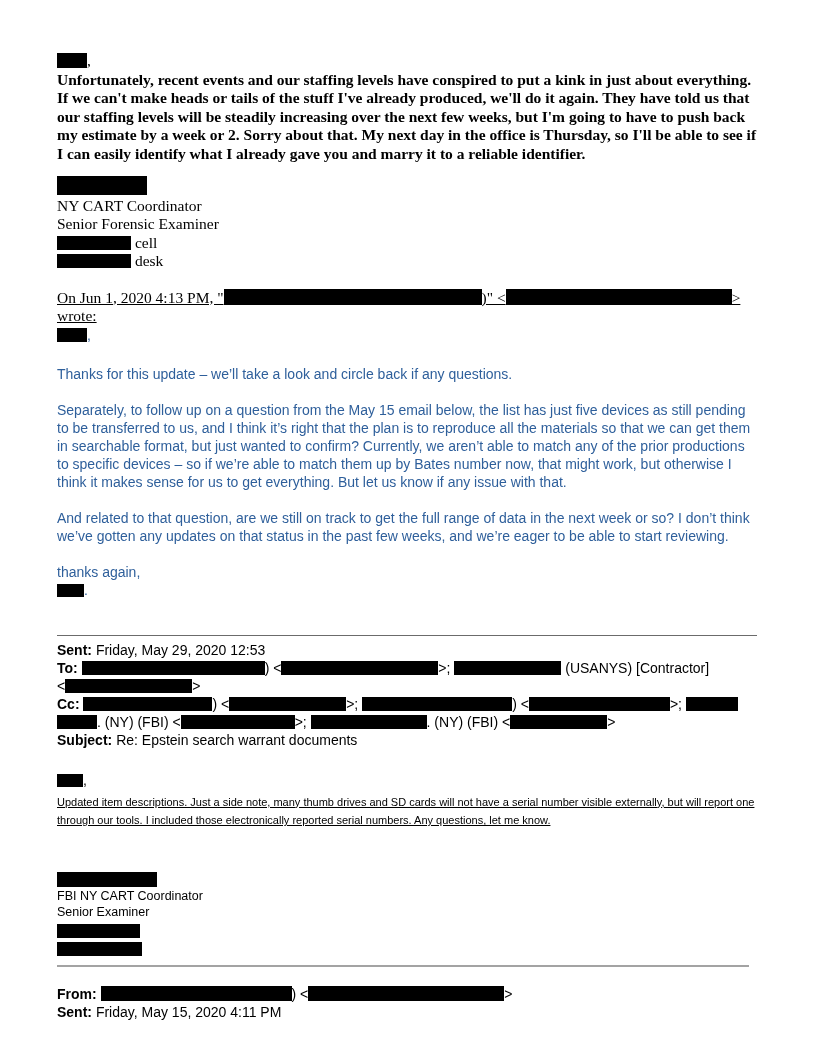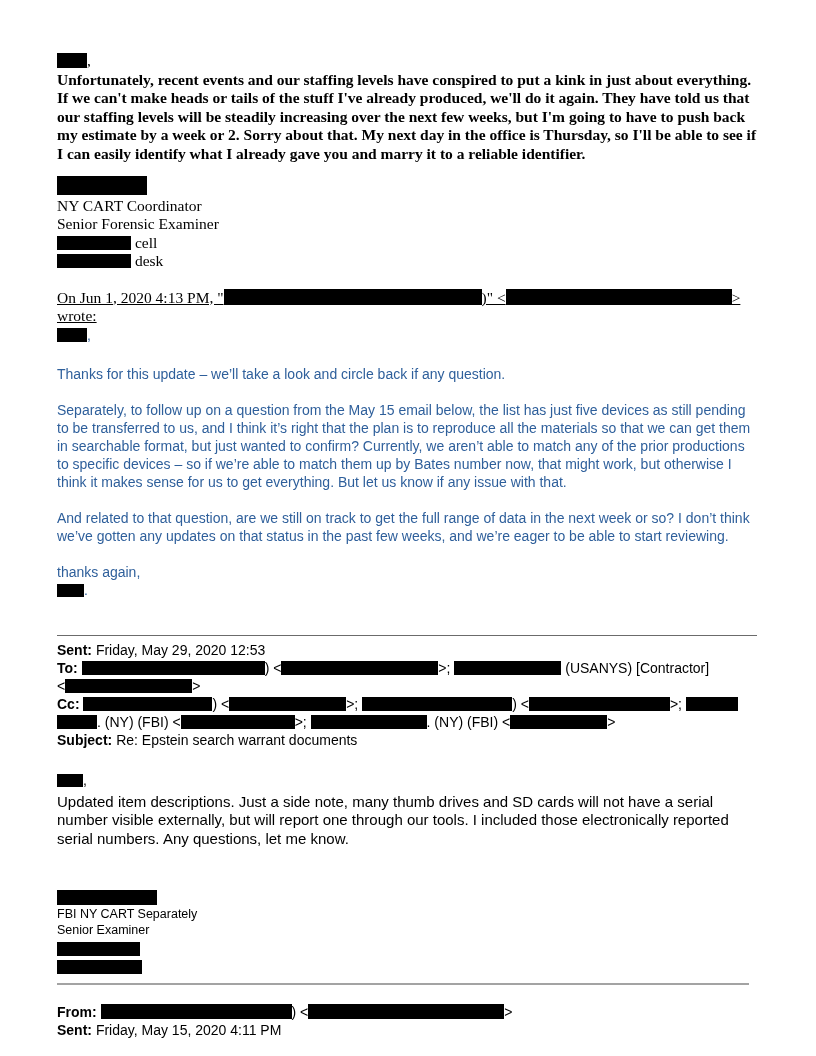--- a/index.html
+++ b/index.html
@@ -52,44 +52,44 @@
     <div>NY CART Coordinator</div>
     <div>Senior Forensic Examiner</div>
     <div><span class="rdx" style="width:74px;height:14px;"></span> <span>cell</span></div>
     <div><span class="rdx" style="width:74px;height:14px;"></span> <span>desk</span></div>
   </div>
 
   <div class="quoteline"><span>On Jun 1, 2020 4:13 PM, "</span><span class="rdx" style="width:258px;height:16px;"></span><span>)" &lt;</span><span class="rdx" style="width:226px;height:16px;"></span><span>&gt; wrote:</span></div>
 
   <div class="sans blue"><span class="rdx" style="width:30px;height:14px;"></span><span>,</span></div>
 
-  <p class="sans blue bluepara para1">Thanks for this update – we’ll take a look and circle back if any question.</p>
+  <p class="sans blue bluepara para1">Thanks for this update – we’ll take a look and circle back if any questions.</p>
   <p class="sans blue bluepara">Separately, to follow up on a question from the May 15 email below, the list has just five devices as still pending to be transferred to us, and I think it’s right that the plan is to reproduce all the materials so that we can get them in searchable format, but just wanted to confirm?  Currently, we aren’t able to match any of the prior productions to specific devices – so if we’re able to match them up by Bates number now, that might work, but otherwise I think it makes sense for us to get everything.  But let us know if any issue with that.</p>
   <p class="sans blue bluepara">And related to that question, are we still on track to get the full range of data in the next week or so?  I don’t think we’ve gotten any updates on that status in the past few weeks, and we’re eager to be able to start reviewing.</p>
 
   <div class="sans blue closing">thanks again,</div>
   <div class="sans blue"><span class="rdx" style="width:27px;height:13px;"></span><span>.</span></div>
 
   <div class="hr1"></div>
 
   <div class="sans hdr">
     <div class="line"><span class="lbl">Sent:</span> <span>Friday, May 29, 2020 12:53</span></div>
     <div class="line"><span class="lbl">To:</span> <span class="rdx" style="width:183px;height:14px;"></span><span>) &lt;</span><span class="rdx" style="width:157px;height:14px;"></span><span>&gt;; </span><span class="rdx" style="width:107px;height:14px;"></span><span> (USANYS) [Contractor]</span></div>
     <div class="line"><span>&lt;</span><span class="rdx" style="width:127px;height:14px;"></span><span>&gt;</span></div>
     <div class="line"><span class="lbl">Cc:</span> <span class="rdx" style="width:129px;height:14px;"></span><span>) &lt;</span><span class="rdx" style="width:117px;height:14px;"></span><span>&gt;; </span><span class="rdx" style="width:150px;height:14px;"></span><span>) &lt;</span><span class="rdx" style="width:141px;height:14px;"></span><span>&gt;; </span><span class="rdx" style="width:52px;height:14px;"></span></div>
     <div class="line"><span class="rdx" style="width:40px;height:14px;"></span><span>. (NY) (FBI) &lt;</span><span class="rdx" style="width:114px;height:14px;"></span><span>&gt;; </span><span class="rdx" style="width:116px;height:14px;"></span><span>. (NY) (FBI) &lt;</span><span class="rdx" style="width:97px;height:14px;"></span><span>&gt;</span></div>
     <div class="line"><span class="lbl">Subject:</span> <span>Re: Epstein search warrant documents</span></div>
   </div>
 
   <div class="sans greeting3"><span class="rdx" style="width:26px;height:13px;"></span><span>,</span></div>
-  <p class="sans body3" style="font-size:15px;line-height:18.5px;">Updated item descriptions. Just a side note, many thumb drives and SD cards will not have a serial number visible externally, but will report one through our tools. I included those electronically reported serial numbers. Any questions, let me know.</p>
+  <p class="sans body3" style="font-size:11px;line-height:18.5px;text-decoration:underline;">Updated item descriptions. Just a side note, many thumb drives and SD cards will not have a serial number visible externally, but will report one through our tools. I included those electronically reported serial numbers. Any questions, let me know.</p>
 
   <div class="sans sig3">
     <div><span class="rdx" style="width:100px;height:15px;vertical-align:-3px;"></span></div>
-    <div>FBI NY CART Separately</div>
+    <div>FBI NY CART Coordinator</div>
     <div>Senior Examiner</div>
     <div style="margin-top:3px;"><span class="rdx" style="width:83px;height:14px;vertical-align:-3px;"></span></div>
     <div style="margin-top:2px;"><span class="rdx" style="width:85px;height:14px;vertical-align:-3px;"></span></div>
   </div>
 
   <div class="hr2"></div>
 
   <div class="sans hdr3">
     <div class="line"><span class="lbl">From:</span> <span class="rdx" style="width:191px;height:15px;"></span><span>) &lt;</span><span class="rdx" style="width:196px;height:15px;"></span><span>&gt;</span></div>
     <div class="line"><span class="lbl">Sent:</span> <span>Friday, May 15, 2020 4:11 PM</span></div>

